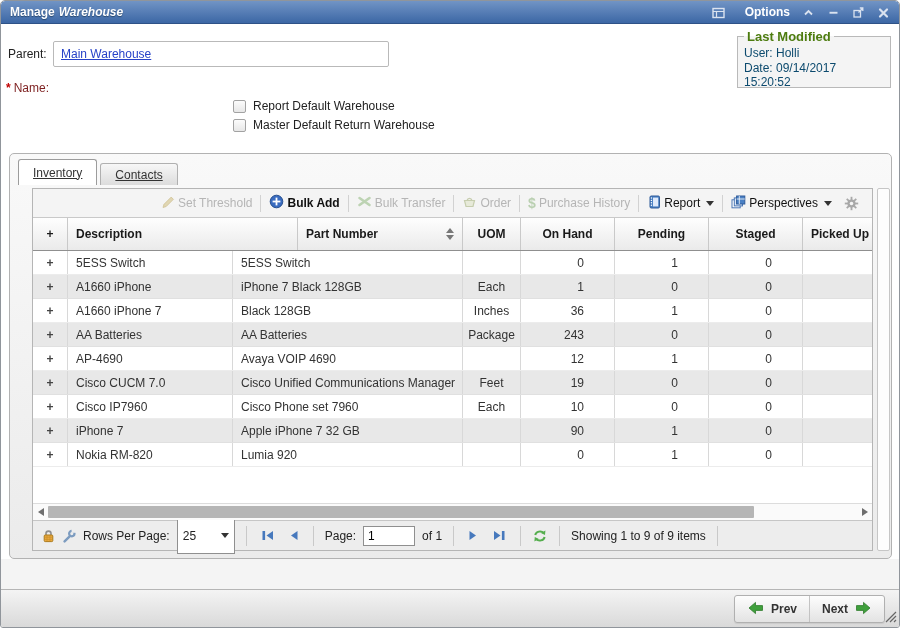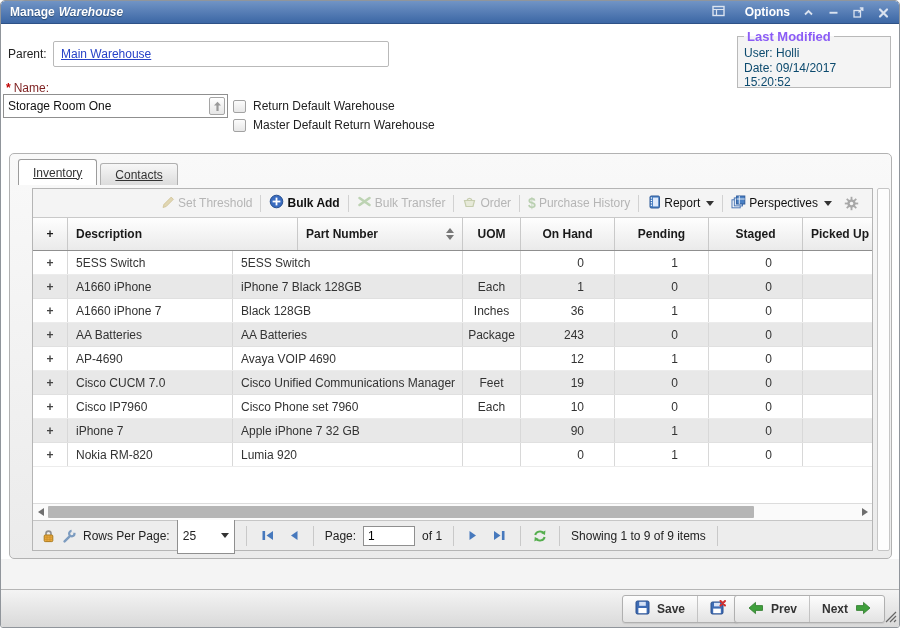--- a/index.html
+++ b/index.html
@@ -5,36 +5,36 @@
   * { box-sizing: border-box; }
   html,body { margin:0; padding:0; background:#fff; }
   body { width:900px; height:628px; font-family:"Liberation Sans", sans-serif; font-size:12px; color:#222; }
   .dialog { position:relative; width:900px; height:628px; border:1px solid #90959b; border-radius:5px 5px 3px 3px; background:#fff; overflow:hidden; }
 
   
   .titlebar { position:absolute; top:0; left:0; right:0; height:23px; background:linear-gradient(#7194c5,#3c67a5); border-bottom:1px solid #2e5287; border-radius:4px 4px 0 0; display:flex; align-items:center; padding:0 9px; color:#fff; }
   .title { font-weight:bold; font-size:12px; text-shadow:0 1px 1px #28486f; }
   .title .obj { font-style:italic; margin-left:4px; }
   .tb-right { margin-left:auto; display:flex; align-items:center; gap:12px; }
-  .options-btn { display:flex; align-items:flex-start; gap:20px; font-weight:bold; cursor:pointer; }
+  .options-btn { display:flex; align-items:flex-end; gap:20px; font-weight:bold; cursor:pointer; }
   .tb-ico { display:flex; align-items:center; cursor:pointer; opacity:.92; }
 
   
   .parent-label { position:absolute; left:7px; top:46px; }
   .parent-box { position:absolute; left:52px; top:40px; width:336px; height:26px; border:1px solid #b9b9b9; border-radius:2px; background:#fff; display:flex; align-items:center; padding:0 7px; }
   .link { color:#2742c8; text-decoration:underline; cursor:pointer; }
   .name-label { position:absolute; left:5px; top:80px; color:#7d1f1f; }
   .req { color:#c00000; font-weight:bold; margin-right:3px; }
   .name-wrap { position:absolute; left:2px; top:93px; width:225px; height:24px; border:1px solid #8f8f8f; background:#fff; display:flex; align-items:center; padding:0 2px 0 0; }
   .name-wrap input { flex:1; border:none; outline:none; padding:0 4px; font:12px "Liberation Sans",sans-serif; color:#111; min-width:0; }
   .input-helper { width:16px; height:18px; border:1px solid #a5a5a5; border-radius:2px; background:linear-gradient(#fff,#e6e6e6); display:flex; align-items:center; justify-content:center; }
   .cb-row { position:absolute; display:flex; align-items:center; gap:7px; }
   .cb { width:13px; height:13px; border:1px solid #a2a2a2; border-radius:2px; background:linear-gradient(#fcfcfc,#e7e7e7); }
   fieldset.lastmod { position:absolute; left:736px; top:28px; width:154px; height:59px; border:1px solid #b9b9b9; background:#f4f4f4; margin:0; padding:1px 6px 2px; }
-  fieldset.lastmod legend { font-weight:bold; font-size:13px; padding:0 3px; color:#8b5cf6; }
+  fieldset.lastmod legend { font-weight:bold; font-size:13px; padding:0 3px; color:#4d7c0f; }
   .lm-line { margin:1px 0 0; color:#0c4a6e; }
 
   
   .tab-panel { position:absolute; left:8px; top:152px; width:883px; height:406px; border:1px solid #b2b2b2; border-radius:5px; background:linear-gradient(#f9f9f9,#ebebeb); }
   .tabs { position:absolute; left:8px; top:5px; display:flex; gap:3px; align-items:flex-end; }
   .tab { height:22px; padding:0 14px; display:flex; align-items:center; border:1px solid #b0b0b0; border-bottom:none; border-radius:3px 3px 0 0; background:linear-gradient(#f7f7f7,#dcdcdc); color:#333; cursor:pointer;text-decoration:underline; }
   .tab.active { background:#fff; height:26px; border-color:#9c9c9c; position:relative; z-index:2; }
 
   .grid-shell { position:absolute; left:22px; top:34px; width:841px; height:363px; border:1px solid #b5b5b5; background:#fff; display:flex; flex-direction:column; }
   .vscroll { position:absolute; left:867px; top:34px; width:13px; height:363px; border:1px solid #c6c6c6; border-radius:2px; background:#fdfdfd; }
@@ -140,33 +140,24 @@
   </div>
 
   <span class="parent-label">Parent:</span>
   <div class="parent-box">
     <a class="link">Main Warehouse</a>
   </div>
 
   <div class="name-label">
     <span class="req">*</span><span>Name:</span>
   </div>
-  <div class="name-wrap">
-    <input type="text" value="Storage Room One" style="">
-    <span class="input-helper">
-      <svg width="9" height="11">
-          <rect x="3.4" y="4" width="2.2" height="6" fill="#9a9a9a"></rect>
-          <polygon points="1,4.5 4.5,0.8 8,4.5" fill="#9a9a9a"></polygon>
-        </svg>
-    </span>
-  </div>
 
   <div class="cb-row" style="left:232px; top:98px;">
     <span class="cb"></span>
-    <span>Return Default Warehouse</span>
+    <span>Report Default Warehouse</span>
   </div>
   <div class="cb-row" style="left:232px; top:117px;">
     <span class="cb"></span>
     <span>Master Default Return Warehouse</span>
   </div>
 
   <fieldset class="lastmod">
     <legend>Last Modified</legend>
     <div class="lm-line">User: Holli</div>
     <div class="lm-line">Date: 09/14/2017 15:20:52</div>
@@ -442,38 +433,20 @@
         <span>Showing 1 to 9 of 9 items</span>
         <span class="fsep"></span>
       </div>
     </div>
 
     <div class="vscroll"></div>
   </div>
 
   <div class="bottom-strip"></div>
   <div class="bottom-bar">
-    <div class="btn-group g-save">
-      <div class="btn">
-        <span><svg width="15" height="15">
-              <rect x="1" y="1" width="13" height="13" rx="1.5" fill="#3e6cb5" stroke="#2b4f8c"></rect>
-              <rect x="4.2" y="1.8" width="6.6" height="4" fill="#d7e3f7"></rect>
-              <rect x="3.4" y="8" width="8.2" height="5.2" fill="#fff"></rect>
-            </svg></span>
-        <span>Save</span>
-      </div>
-      <div class="btn">
-        <span><svg width="16" height="15">
-              <rect x="1" y="2" width="12" height="12" rx="1.5" fill="#3e6cb5" stroke="#2b4f8c"></rect>
-              <rect x="4" y="2.8" width="6" height="3.6" fill="#d7e3f7"></rect>
-              <rect x="3.2" y="8.6" width="7.6" height="4.6" fill="#fff"></rect>
-              <path d="M10.5 1 L15 5.5 M15 1 L10.5 5.5" stroke="#d32f2f" stroke-width="2" stroke-linecap="round"></path>
-            </svg></span>
-      </div>
-    </div>
     <div class="btn-group g-nav">
       <div class="btn">
         <span><svg width="17" height="14">
               <polygon points="15.5,4.6 8.5,4.6 8.5,1.4 2,7 8.5,12.6 8.5,9.4 15.5,9.4" fill="#3fa03c" stroke="#2d7a2b" stroke-width="0.8"></polygon>
             </svg></span>
         <span>Prev</span>
       </div>
       <div class="btn">
         <span>Next</span>
         <span><svg width="17" height="14">

